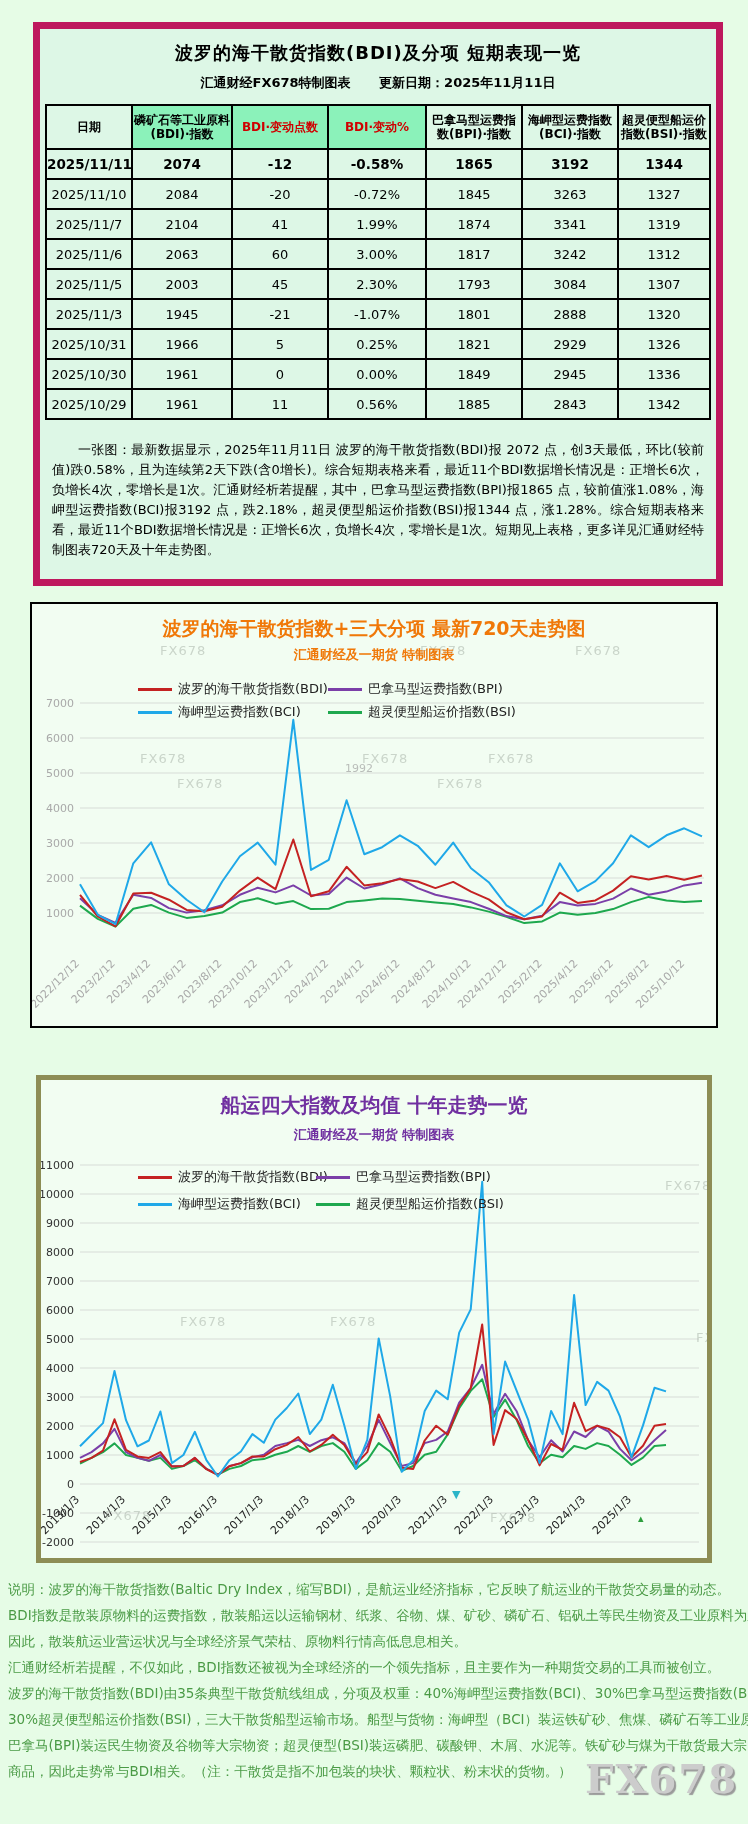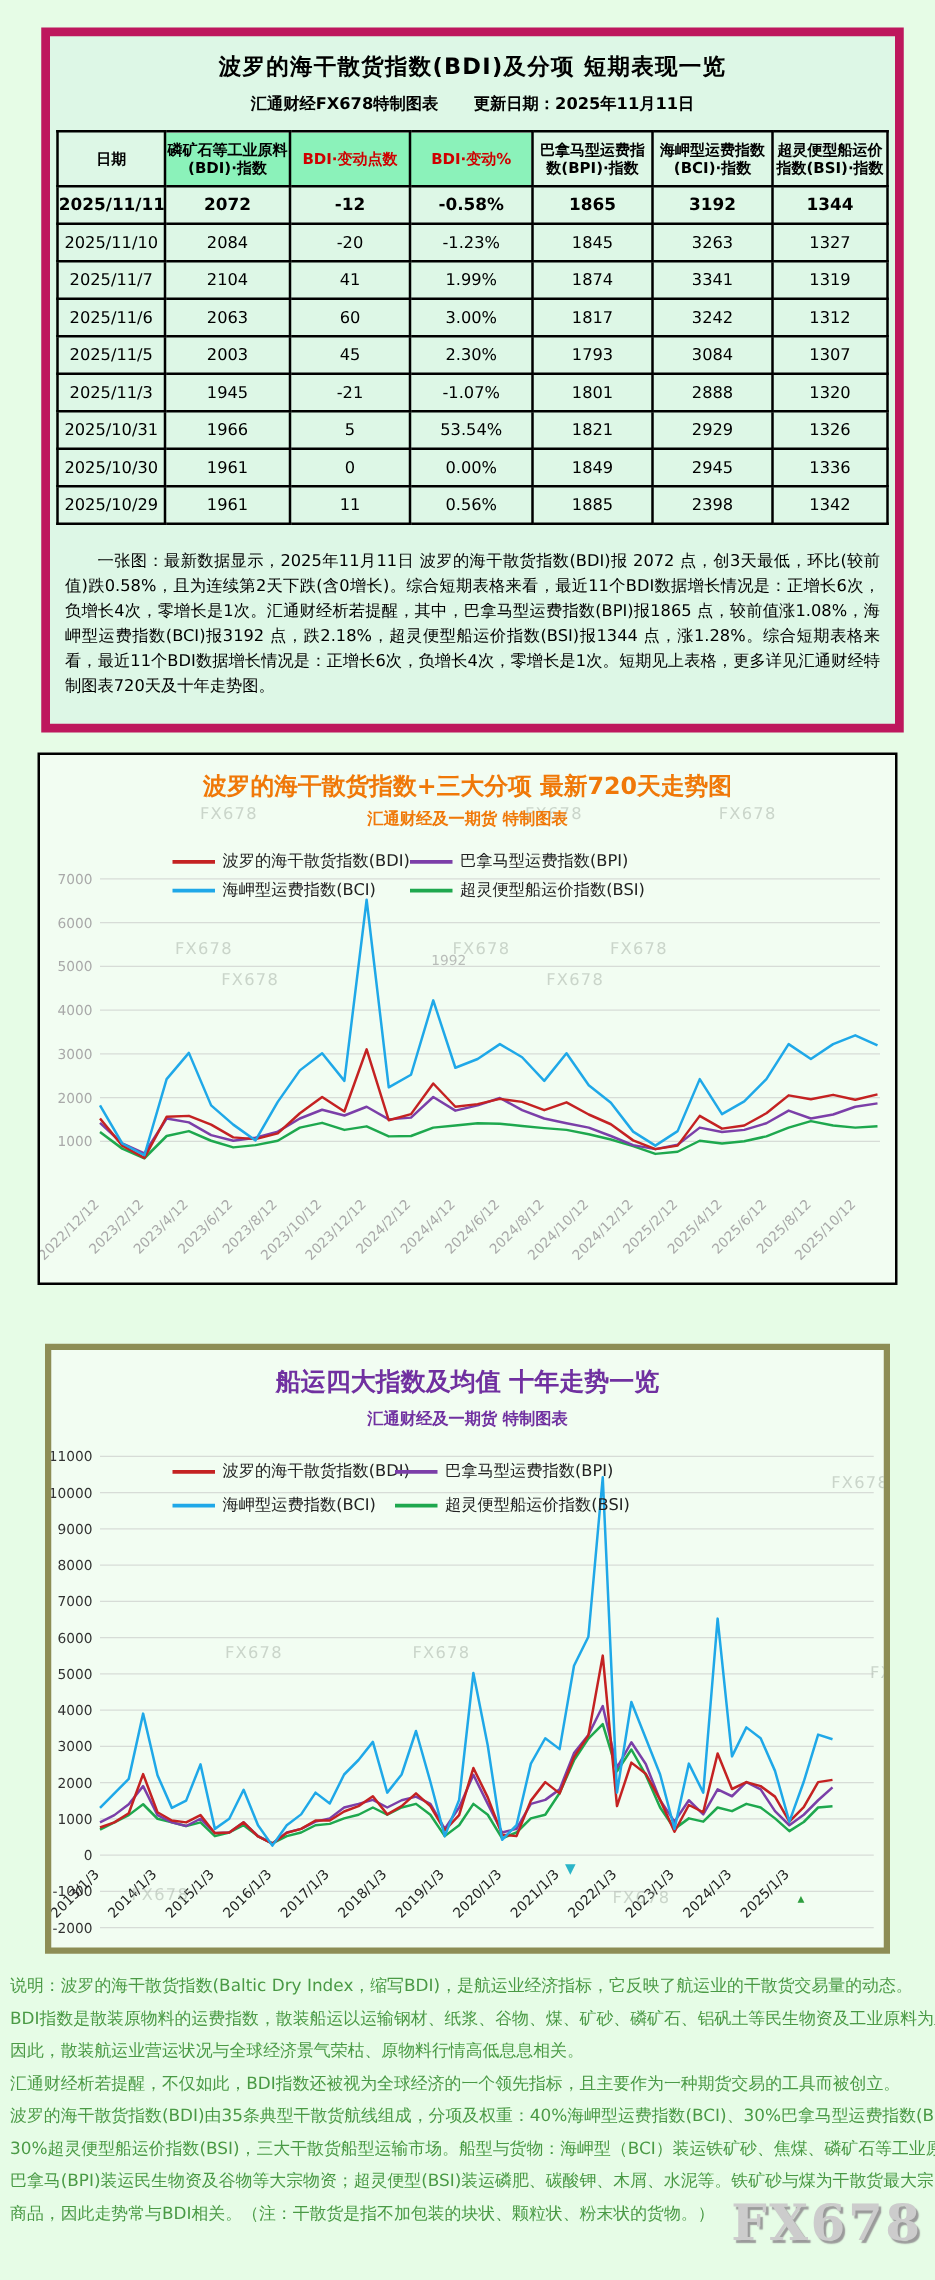--- a/index.html
+++ b/index.html
@@ -77,32 +77,32 @@
           <th class="hl red">BDI·变动点数</th>
           <th class="hl red">BDI·变动%</th>
           <th>巴拿马型运费指数(BPI)·指数</th>
           <th>海岬型运费指数(BCI)·指数</th>
           <th>超灵便型船运价指数(BSI)·指数</th>
         </tr>
       </thead>
     <tbody id="bdi-tbody">
         <tr class="first">
           <td>2025/11/11</td>
-          <td>2072</td>
+          <td>2074</td>
           <td>-12</td>
           <td>-0.58%</td>
           <td>1865</td>
           <td>3192</td>
           <td>1344</td>
         </tr>
         <tr>
           <td>2025/11/10</td>
           <td>2084</td>
           <td>-20</td>
-          <td>-1.23%</td>
+          <td>-0.72%</td>
           <td>1845</td>
           <td>3263</td>
           <td>1327</td>
         </tr>
         <tr>
           <td>2025/11/7</td>
           <td>2104</td>
           <td>41</td>
           <td>1.99%</td>
           <td>1874</td>
@@ -133,41 +133,41 @@
           <td>-21</td>
           <td>-1.07%</td>
           <td>1801</td>
           <td>2888</td>
           <td>1320</td>
         </tr>
         <tr>
           <td>2025/10/31</td>
           <td>1966</td>
           <td>5</td>
-          <td>53.54%</td>
+          <td>0.25%</td>
           <td>1821</td>
           <td>2929</td>
           <td>1326</td>
         </tr>
         <tr>
           <td>2025/10/30</td>
           <td>1961</td>
           <td>0</td>
           <td>0.00%</td>
           <td>1849</td>
           <td>2945</td>
           <td>1336</td>
         </tr>
         <tr>
           <td>2025/10/29</td>
           <td>1961</td>
           <td>11</td>
           <td>0.56%</td>
           <td>1885</td>
-          <td>2398</td>
+          <td>2843</td>
           <td>1342</td>
         </tr>
       </tbody>
   </table>
   <p class="summary">一张图：最新数据显示，2025年11月11日 波罗的海干散货指数(BDI)报 2072 点，创3天最低，环比(较前值)跌0.58%，且为连续第2天下跌(含0增长)。综合短期表格来看，最近11个BDI数据增长情况是：正增长6次，负增长4次，零增长是1次。汇通财经析若提醒，其中，巴拿马型运费指数(BPI)报1865 点，较前值涨1.08%，海岬型运费指数(BCI)报3192 点，跌2.18%，超灵便型船运价指数(BSI)报1344 点，涨1.28%。综合短期表格来看，最近11个BDI数据增长情况是：正增长6次，负增长4次，零增长是1次。短期见上表格，更多详见汇通财经特制图表720天及十年走势图。</p>
 </section>
 
 <section id="panel1" class="chart-panel">
   <svg id="chart-svg-1" class="plot" width="684" height="422" viewBox="0 0 684 422">
       <line x1="48" x2="672" y1="309.0" y2="309.0" stroke="#d7dcd7" stroke-width="1"></line>

